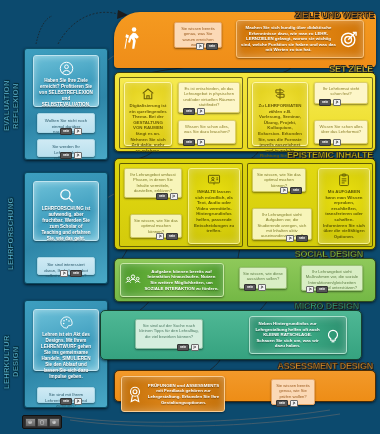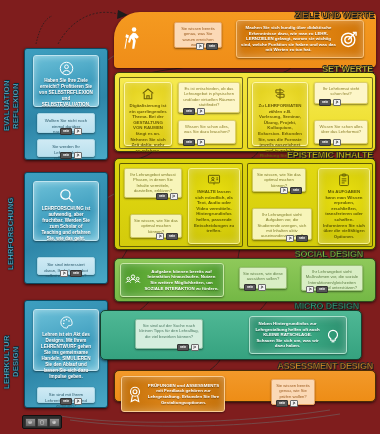--- a/index.html
+++ b/index.html
@@ -5,21 +5,21 @@
   * { box-sizing: border-box; margin: 0; padding: 0; }
   html, body {
     width: 380px; height: 434px;
     background: #000;
     font-family: "Liberation Sans", sans-serif;
     overflow: hidden;
   }
   #canvas {
     position: relative;
     width: 380px; height: 434px;
-    background: #7f1d1d;
+    background: #0c4a6e;
   }
 
   
   .rail-label {
     position: absolute;
     writing-mode: vertical-rl;
     transform: rotate(180deg);
     font-weight: bold;
     font-size: 7.5px;
     letter-spacing: 0.3px;
@@ -380,21 +380,21 @@
         </div>
       </div>
       <div class="note note-yellow" style="left:66px; top:42px; width:54px; height:24px;">
         <span>Wissen Sie schon alles über das Lehrformat?</span>
         <div class="chips" style="left:4px;">
           <span class="chip dark">nein</span>
           <span class="chip">ja</span>
         </div>
       </div>
     </div>
-    <div class="band-label" style="right:2px; top:-9px; color:#e8d53a;">SET WERTE</div>
+    <div class="band-label" style="right:2px; top:-9px; color:#e8d53a;">SET ZIELE</div>
   </div>
 
   <div class="band" style="left:114px; top:158px; width:262px; height:92px;
               background:linear-gradient(180deg,#dcd40e,#cfc80a); border:1px solid #3a3a08;">
     <div class="subcard" style="left:4px; top:4px; width:124px; height:84px; background:linear-gradient(180deg,#e2d911,#d3cb0b);">
       <div class="note note-yellow2" style="left:4px; top:4px; width:58px; height:30px;">
         <span>Ihr Lehrangebot umfasst Phasen, in denen Sie Inhalte vermitteln, darstellen, erklären?</span>
         <div class="chips" style="right:3px;">
           <span class="chip dark">nein</span>
           <span class="chip">ja</span>

